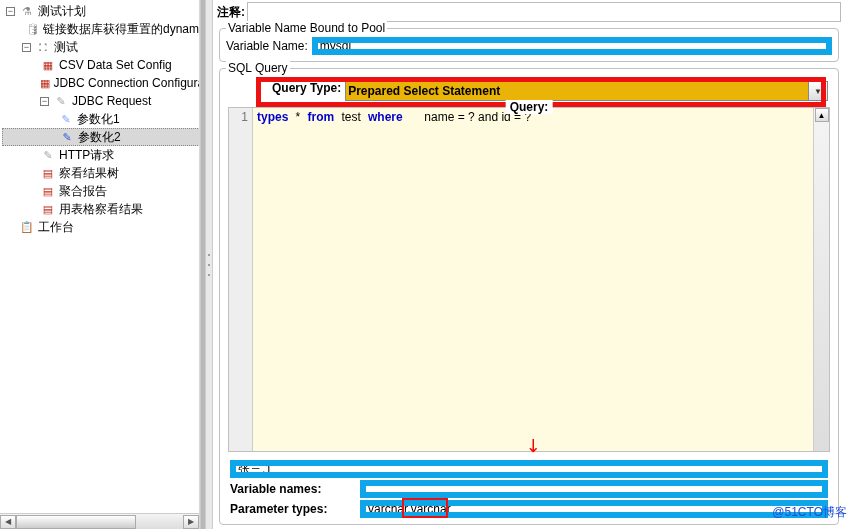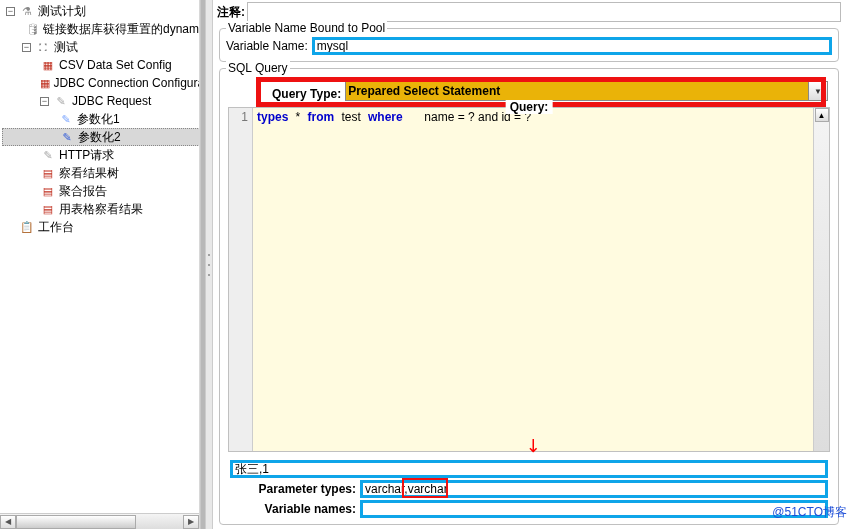--- a/index.html
+++ b/index.html
@@ -43,28 +43,28 @@
 
   
   .right { flex:1; display:flex; flex-direction:column; padding:0 12px 0 4px; }
   .notes-row{ display:flex; align-items:center; padding:2px 0 4px 0;}
   .notes-label{ font-weight:bold; }
   .notes-wrap{ position:relative; flex:1; border:1px solid #bbb; margin-left:2px;}
 
   .group{ border:1px solid #c0c0c0; border-radius:4px; margin:2px 2px 4px 2px; padding:6px 6px 4px 6px; position:relative;}
   .group-title{ position:absolute; top:-8px; left:6px; background:#fff; padding:0 2px; font-weight:normal;}
   .form-row{ display:flex; align-items:center; margin:2px 0;}
-  .form-row label{ text-align:right; padding-right:4px; white-space:nowrap;}
-  .form-row input[type=text]{ flex:1; border:3px solid #0ea5e9; height:18px; padding:0 2px; font-size:12px;}
+  .form-row label{ padding-right:4px; white-space:nowrap;}
+  .form-row input[type=text]{ flex:1; border:6px solid #0ea5e9; height:18px; padding:0 2px; font-size:12px;}
 
   .sql-group{ flex:1; display:flex; flex-direction:column; min-height:0;}
 
   .query-type-row{ position:relative; margin-bottom:6px;}
   .qt-hl{ position:absolute; left:30px; right:6px; top:-4px; height:30px; border:5px solid #e11; pointer-events:none;}
-  .qt-inner{ display:flex; align-items:flex-end; padding:0 4px;}
+  .qt-inner{ display:flex; align-items:flex-start; padding:0 4px;}
   .qt-label{ font-weight:bold; padding-right:4px; white-space:nowrap;}
   .qt-select{ flex:1; border:1px solid #888; height:20px; background:#eab308; padding:0 2px; font-weight:bold; display:flex;align-items:center;}
   .qt-drop{ width:20px; height:20px; border:1px solid #888; background:linear-gradient(#fff,#ddd); display:flex;align-items:center;justify-content:center; margin-left:-1px;}
   .qt-drop::after{content:"▼"; font-size:8px; color:#333;}
 
   .query-box-wrap{ flex:1; min-height:0; border:1px solid #c0c0c0; position:relative; margin:0 2px 6px 2px;}
   .query-box-title{ position:absolute; top:-8px; left:50%; transform:translateX(-50%); background:#fff; padding:0 4px; font-weight:bold;}
   .editor{ display:flex; height:100%; }
   .gutter{ width:24px; background:#eee; border-right:1px solid #ccc; text-align:right; padding:2px 4px 0 0; color:#777; font-family:monospace;}
   .code{ flex:1; background:#fffbe0; padding:2px 4px; font-family:monospace; font-size:12px; }
@@ -203,27 +203,27 @@
           </div>
         </div>
       </div>
 
       <div class="bottom-rows" style="position:relative;">
         <span class="arrow-annot" style="left:300px; top:-24px; transform:rotate(45deg);">↘</span>
 
         <div class="form-row">
           <input type="text" value="张三,1" style="">
         </div>
+        <div class="form-row">
+          <label>Variable names:</label>
+          <input type="text" value="" style="">
+        </div>
         <div class="form-row" style="position:relative;">
           <label>Parameter types:</label>
           <input type="text" value="varchar,varchar" style="">
           <div class="box-annot" style="left:172px; top:-2px; width:46px; height:20px;"></div>
         </div>
-        <div class="form-row">
-          <label>Variable names:</label>
-          <input type="text" value="" style="">
-        </div>
       </div>
     </div>
   </div>
 </div>
 
 <span class="watermark">@51CTO博客</span>
 
 </body></html>

